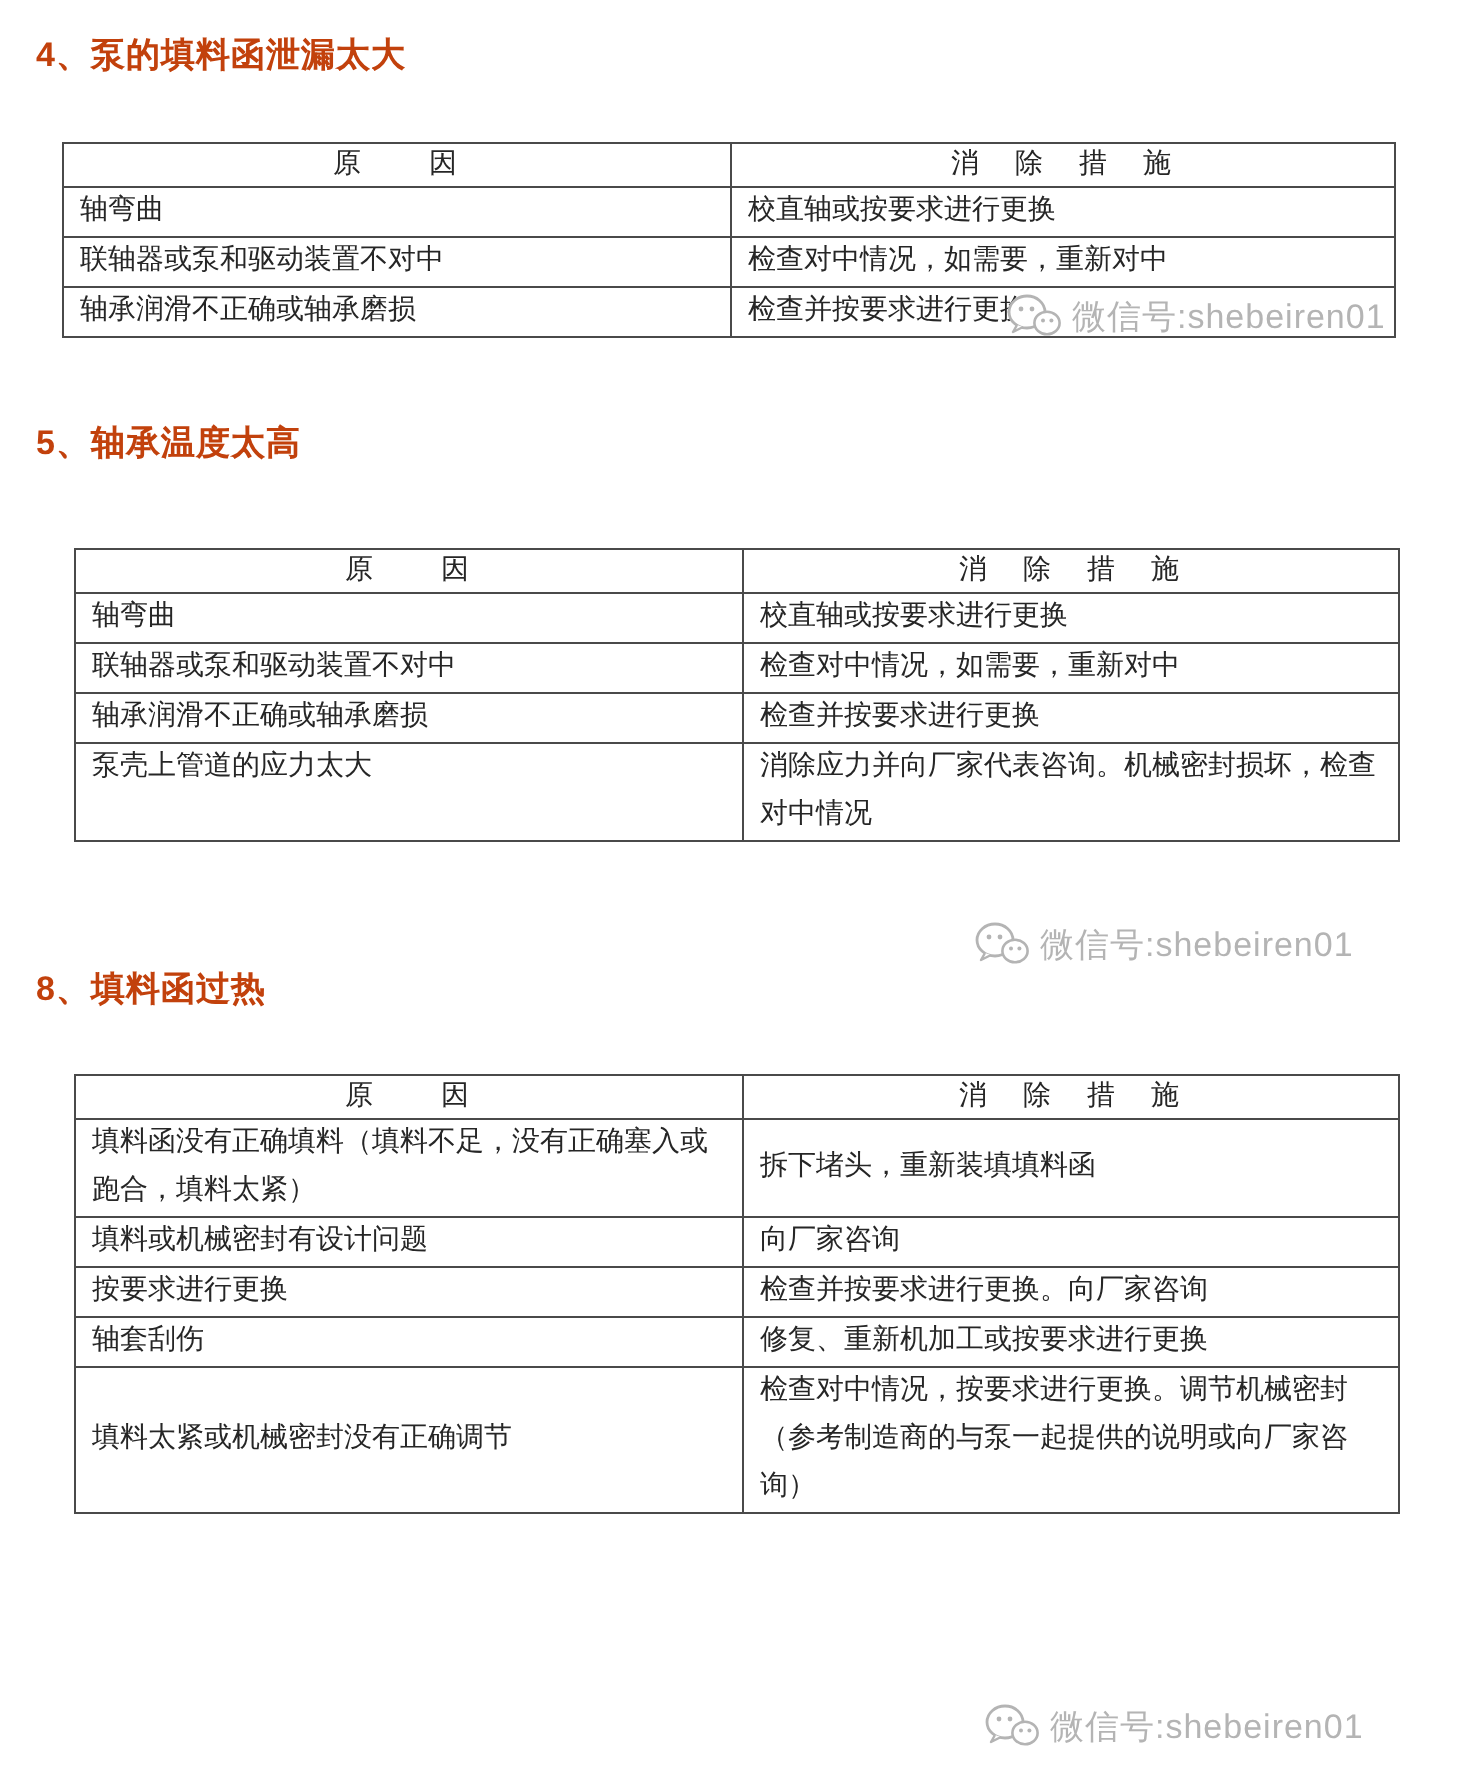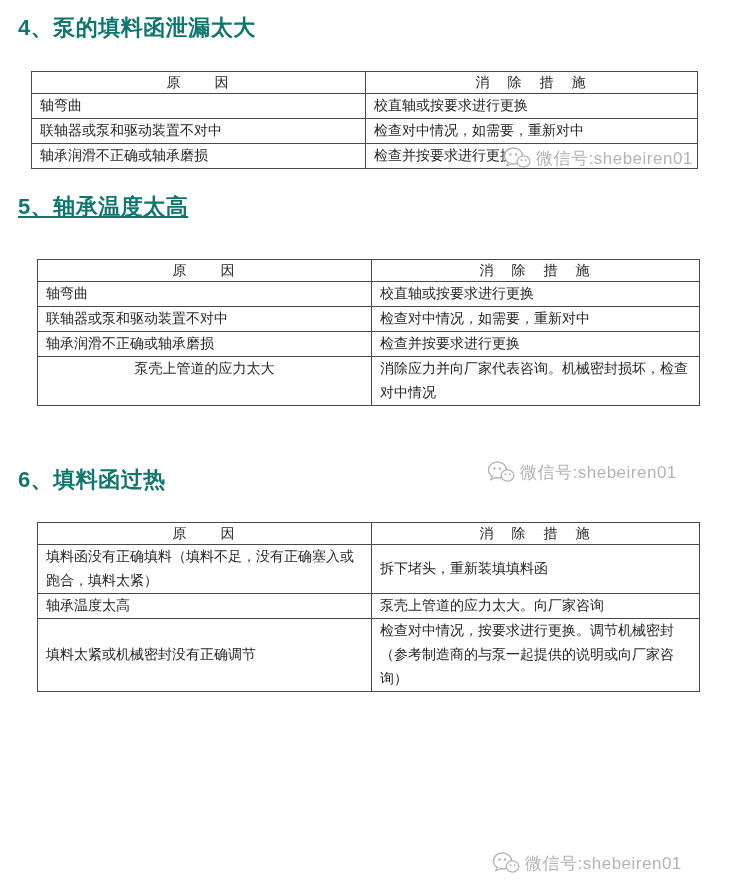--- a/index.html
+++ b/index.html
@@ -6,28 +6,28 @@
   body {
     width: 730px; height: 894px;
     position: relative;
     overflow: hidden;
     font-family: "Liberation Serif", "DejaVu Serif", serif;
     color: #262626;
   }
   .section-title {
     font-family: "Liberation Sans", "DejaVu Sans", sans-serif;
     font-weight: 600;
-    font-size: 22px;
+    font-size: 17px;
     line-height: 24px;
     letter-spacing: 0.5px;
-    color: #0f766e;
+    color: #c2410c;
     margin-left: 18px;
   }
   #title-4 { margin-top: 16px; }
-  #title-5 { margin-top: 26px; text-decoration: underline; }
+  #title-5 { margin-top: 41px; }
   #title-6 { margin-top: 62px; }
 
   table.tbl {
     border-collapse: collapse;
     table-layout: fixed;
   }
   #table-4 { width: 667px; margin-left: 31px; margin-top: 31px; }
   #table-5 { width: 663px; margin-left: 37px; margin-top: 40px; }
   #table-6 { width: 663px; margin-left: 37px; margin-top: 30px; }
 
@@ -43,21 +43,21 @@
   .tbl th {
     font-weight: normal;
     text-align: center;
     height: 21px;
     line-height: 21px;
     letter-spacing: 2px;
   }
   .col-cause { width: 334px; }
 
   
-  #table-5 tbody tr:nth-child(4) td:first-child { vertical-align: top; text-align: center; }
+  #table-5 tbody tr:nth-child(4) td:first-child { vertical-align: top; }
   #table-6 tbody tr:nth-child(1) td:first-child { vertical-align: top; }
 
   .watermark {
     position: absolute;
     display: flex;
     align-items: center;
     gap: 5px;
     color: #b4b4b4;
     font-family: "Liberation Sans", "DejaVu Sans", sans-serif;
     font-size: 17px;
@@ -128,41 +128,49 @@
         <td>轴承润滑不正确或轴承磨损</td>
         <td>检查并按要求进行更换</td>
       </tr>
       <tr>
         <td>泵壳上管道的应力太大</td>
         <td>消除应力并向厂家代表咨询。机械密封损坏，检查对中情况</td>
       </tr>
     </tbody>
 </table>
 
-<div class="section-title" id="title-6">6、填料函过热</div>
+<div class="section-title" id="title-6">8、填料函过热</div>
 
 <table class="tbl" id="table-6">
   <colgroup>
       <col class="col-cause">
       <col>
     </colgroup>
   <thead>
     <tr>
       <th>原　　因</th>
       <th>消　除　措　施</th>
     </tr>
   </thead>
   <tbody>
       <tr>
         <td>填料函没有正确填料（填料不足，没有正确塞入或跑合，填料太紧）</td>
         <td>拆下堵头，重新装填填料函</td>
       </tr>
       <tr>
-        <td>轴承温度太高</td>
-        <td>泵壳上管道的应力太大。向厂家咨询</td>
+        <td>填料或机械密封有设计问题</td>
+        <td>向厂家咨询</td>
+      </tr>
+      <tr>
+        <td>按要求进行更换</td>
+        <td>检查并按要求进行更换。向厂家咨询</td>
+      </tr>
+      <tr>
+        <td>轴套刮伤</td>
+        <td>修复、重新机加工或按要求进行更换</td>
       </tr>
       <tr>
         <td>填料太紧或机械密封没有正确调节</td>
         <td>检查对中情况，按要求进行更换。调节机械密封（参考制造商的与泵一起提供的说明或向厂家咨询）</td>
       </tr>
     </tbody>
 </table>
 
 <div class="watermark" id="wm-1">
   <span class="wm-icon">

